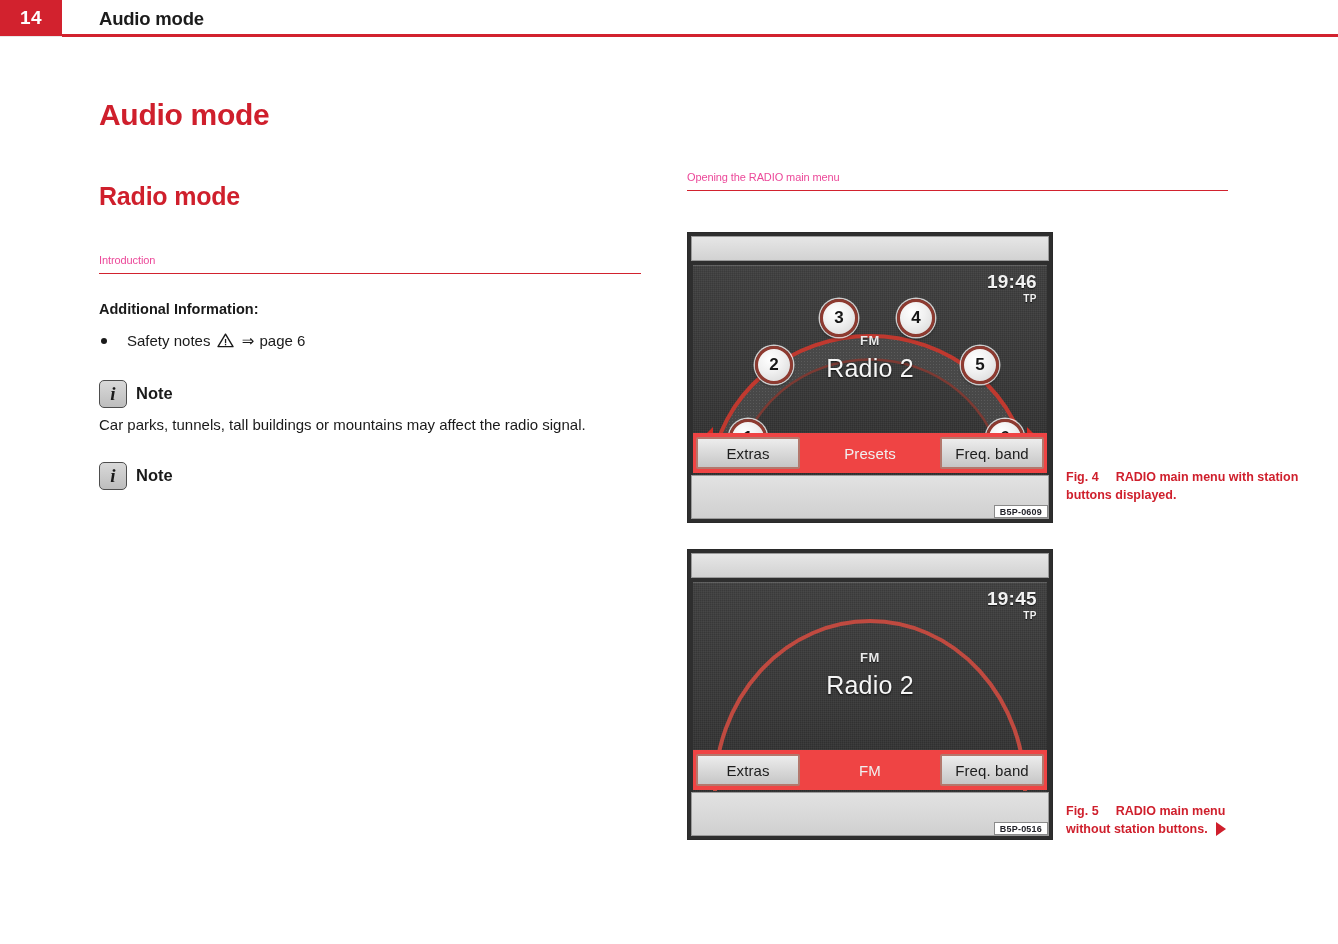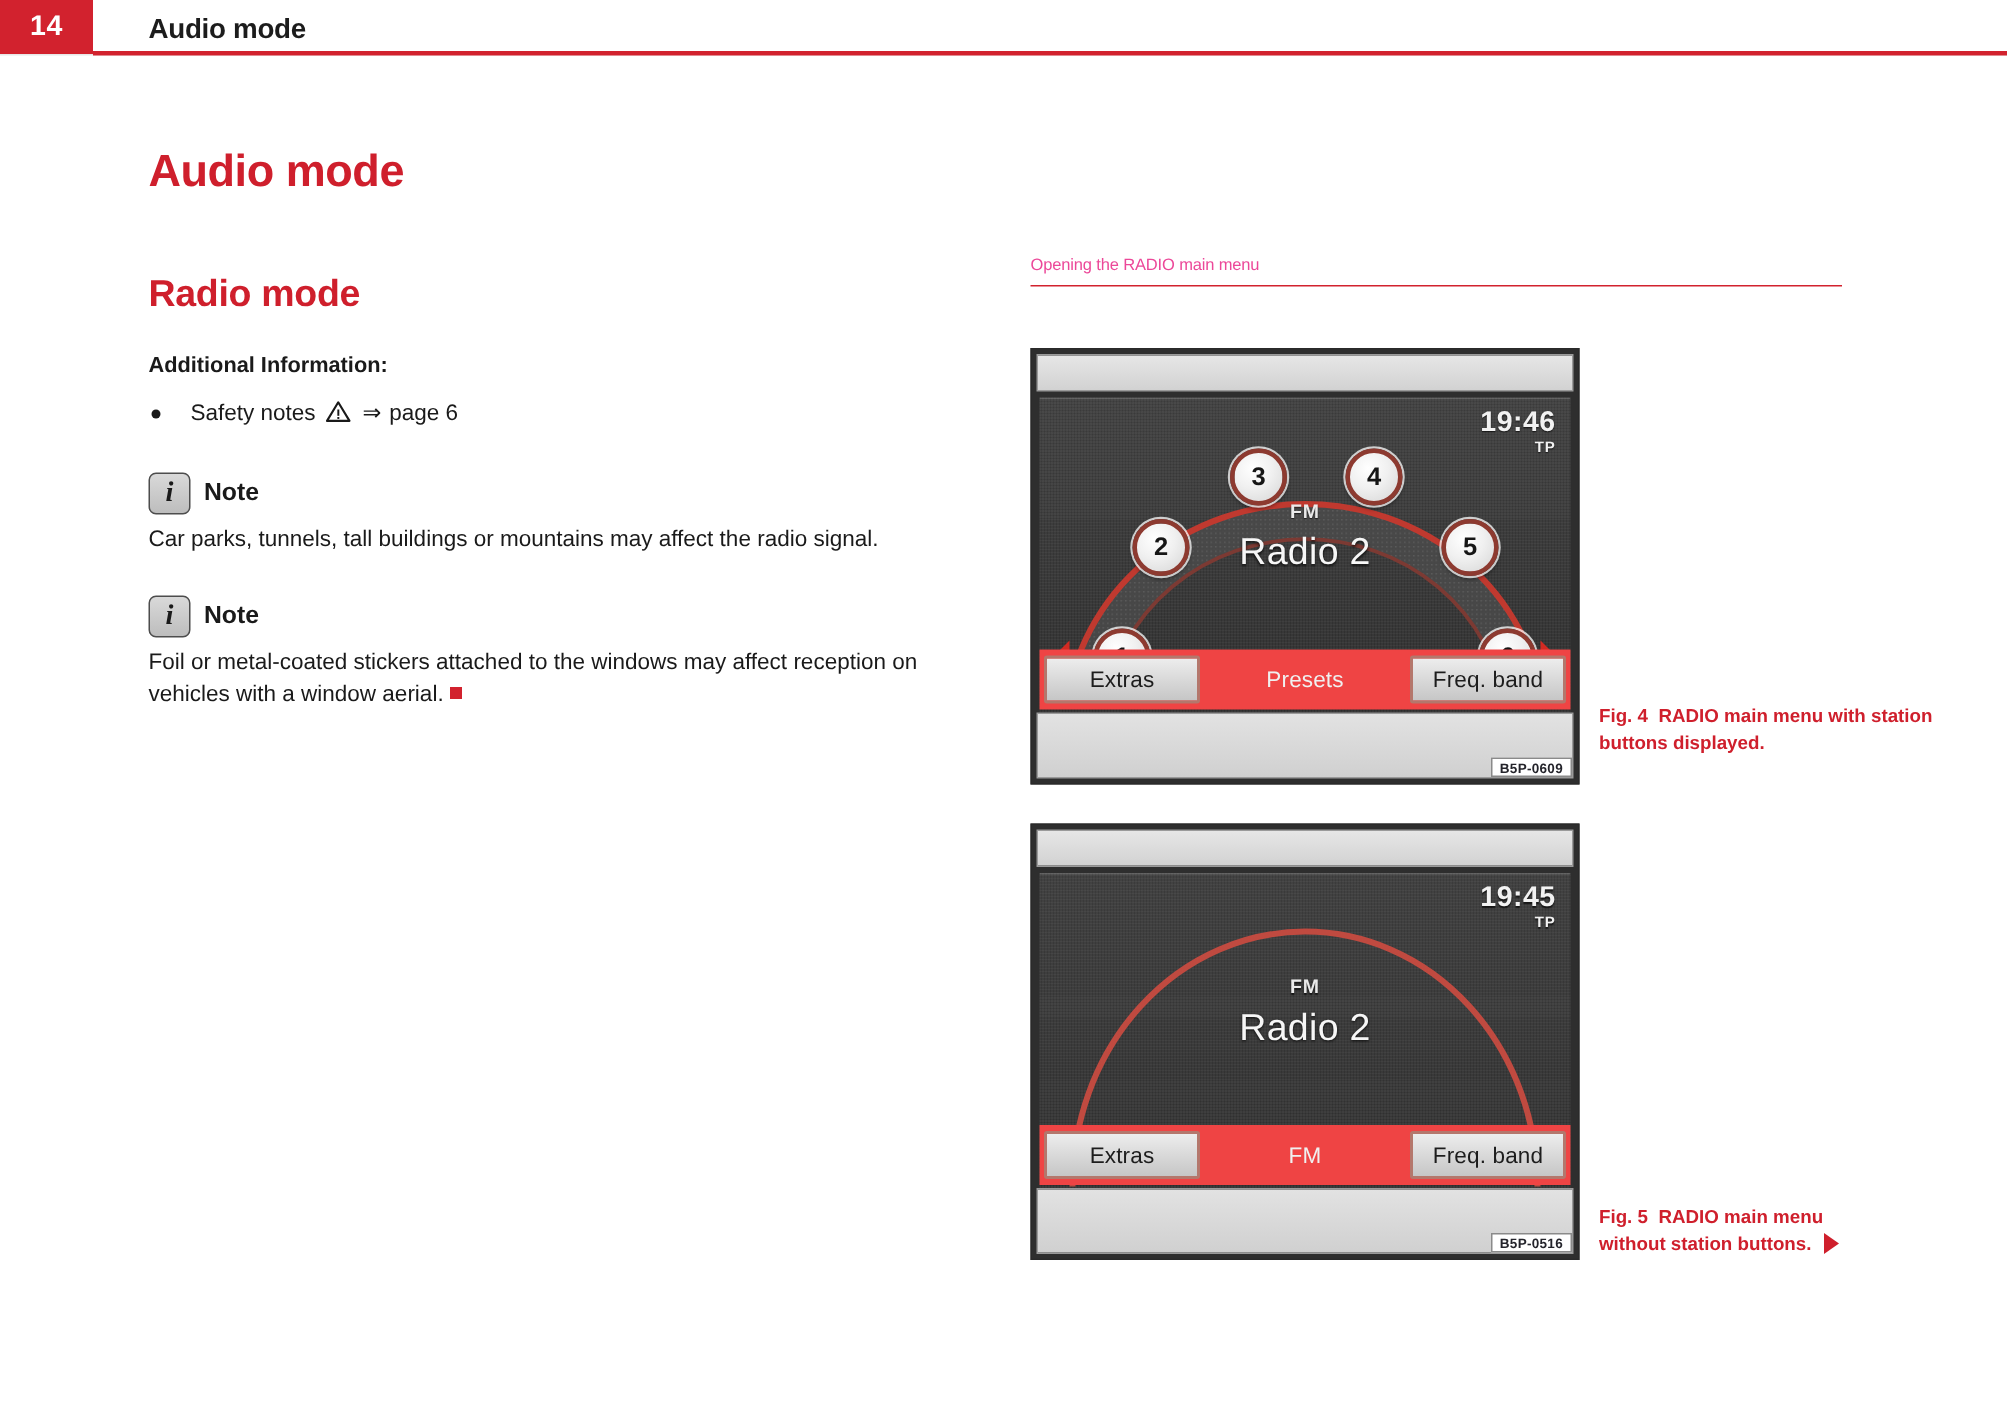--- a/index.html
+++ b/index.html
@@ -355,21 +355,21 @@
     position: absolute;
     left: 1066px;
     width: 250px;
     color: #cf1f2c;
     font-size: 12.5px;
     font-weight: bold;
     line-height: 1.45;
   }
   #cap-4 { top: 468px; }
   #cap-5 { top: 802px; }
-  .fig-caption .fignum { margin-right: 7px; }
+  .fig-caption .fignum { margin-right: 17px; }
   .cont-arrow {
     display: inline-block;
     width: 0; height: 0;
     border-left: 10px solid #cf1f2c;
     border-top: 7px solid transparent;
     border-bottom: 7px solid transparent;
     margin-left: 8px;
     vertical-align: -3px;
   }
 </style>
@@ -382,20 +382,21 @@
   <div class="header-rule-thin"></div>
   <div class="header-rule"></div>
 </div>
 
 <div class="col-left">
 
   <h1 class="chapter">Audio mode</h1>
 
   <h2 class="section">Radio mode</h2>
 
+  <h3 class="subsection">Introduction</h3>
 
   <p class="lead">Additional Information:</p>
 
   <ul class="bullets">
     <li>
       <span class="dot"></span>
       <span>Safety notes</span>
       <span class="warn-tri">
         <svg width="17" height="15" viewBox="0 0 17 15" aria-hidden="true">
           <path d="M8.5 1.2 L16 13.6 L1 13.6 Z" fill="none" stroke="#1a1a1a" stroke-width="1.4" stroke-linejoin="round"></path>
@@ -414,21 +415,20 @@
       <span class="note-label">Note</span>
     </div>
     <p class="note-body">Car parks, tunnels, tall buildings or mountains may affect the radio signal.</p>
   </div>
 
   <div class="note-block">
     <div class="note-head">
       <span class="note-icon">i</span>
       <span class="note-label">Note</span>
     </div>
-    <p class="note-body"><span>Foil or metal-coated stickers attached to the windows may affect reception on vehicles with a window aerial.</span><span class="end-mark"></span></p>
   </div>
 
 </div>
 
 <div class="col-right">
   <h3 class="subsection right-head">Opening the RADIO main menu</h3>
 </div>
 
 <div class="figure" id="fig-4">
   <div class="device">

